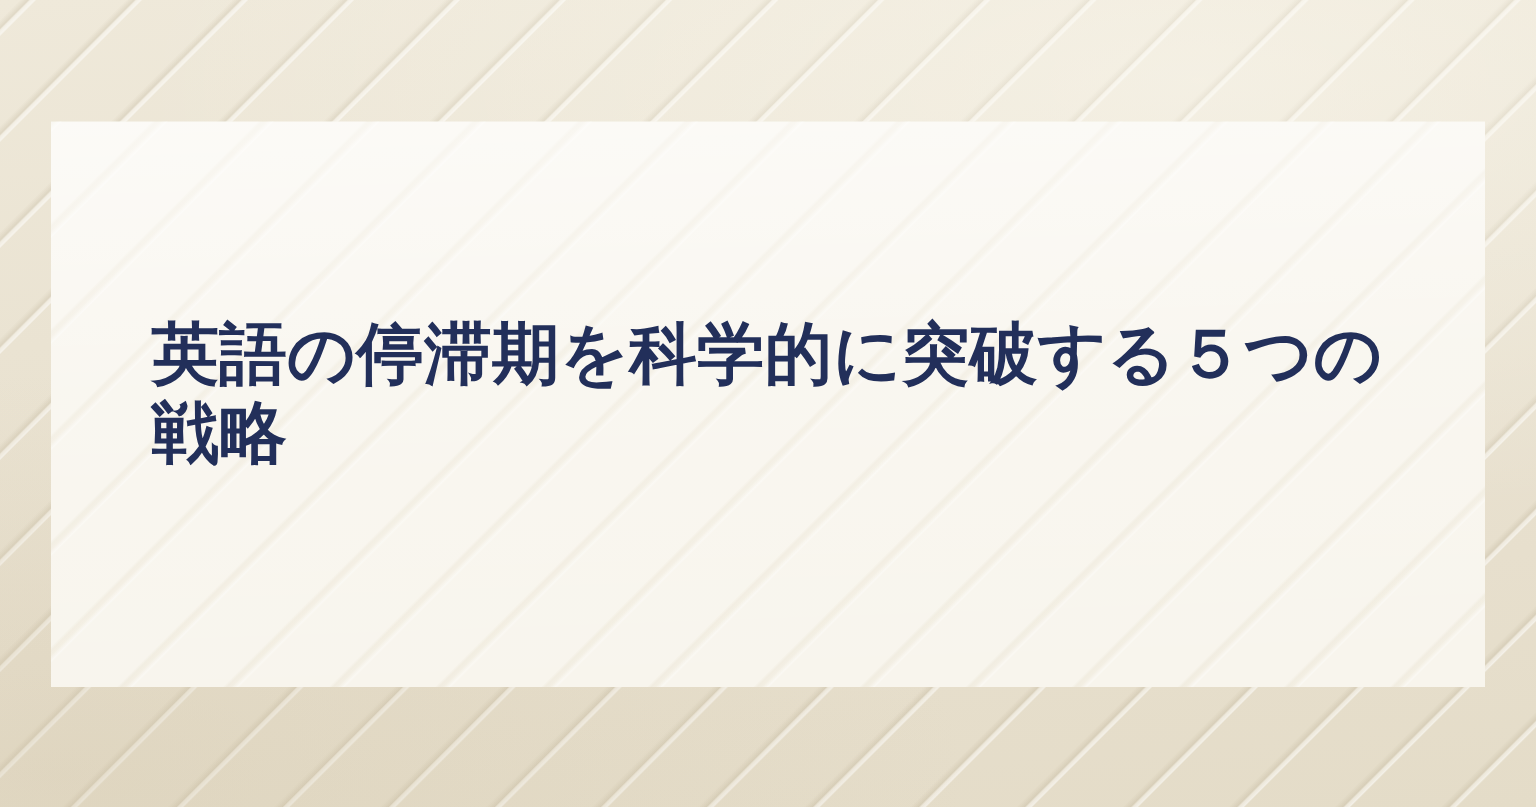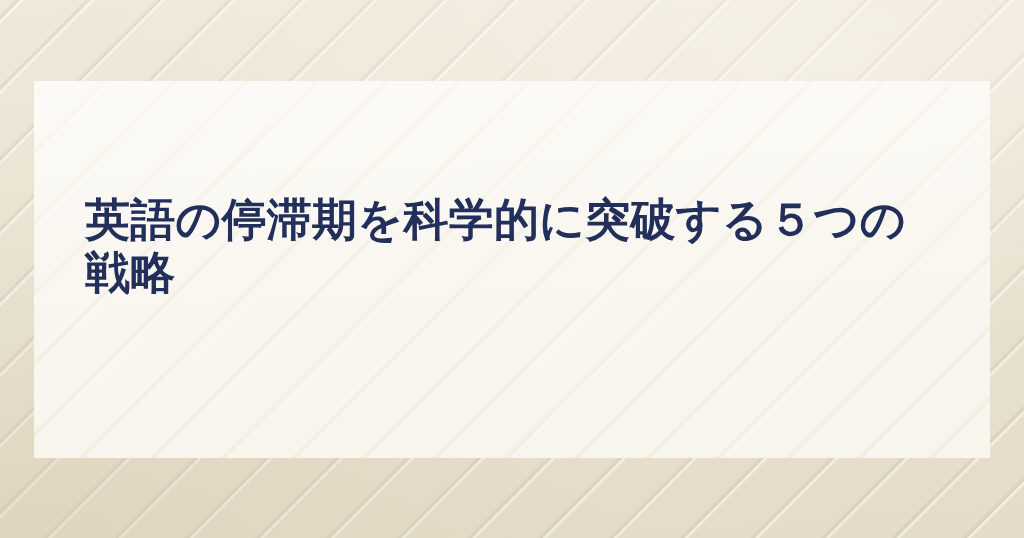--- a/index.html
+++ b/index.html
@@ -97,21 +97,21 @@
 
   
   .title-wrap {
     position: absolute;
     left: 51px;       
     top: 112px;       
     width: 880px;
   }
 
   .title {
-    margin: 0;
+    margin: 16px;
     font-family: "DejaVu Sans", "Liberation Sans", sans-serif;
     font-size: 45px;
     font-weight: 700;
     line-height: 53px;
     letter-spacing: 0.2px;
     color: #222f5a;
     white-space: pre-wrap;
     word-break: normal;
   }
 </style>

